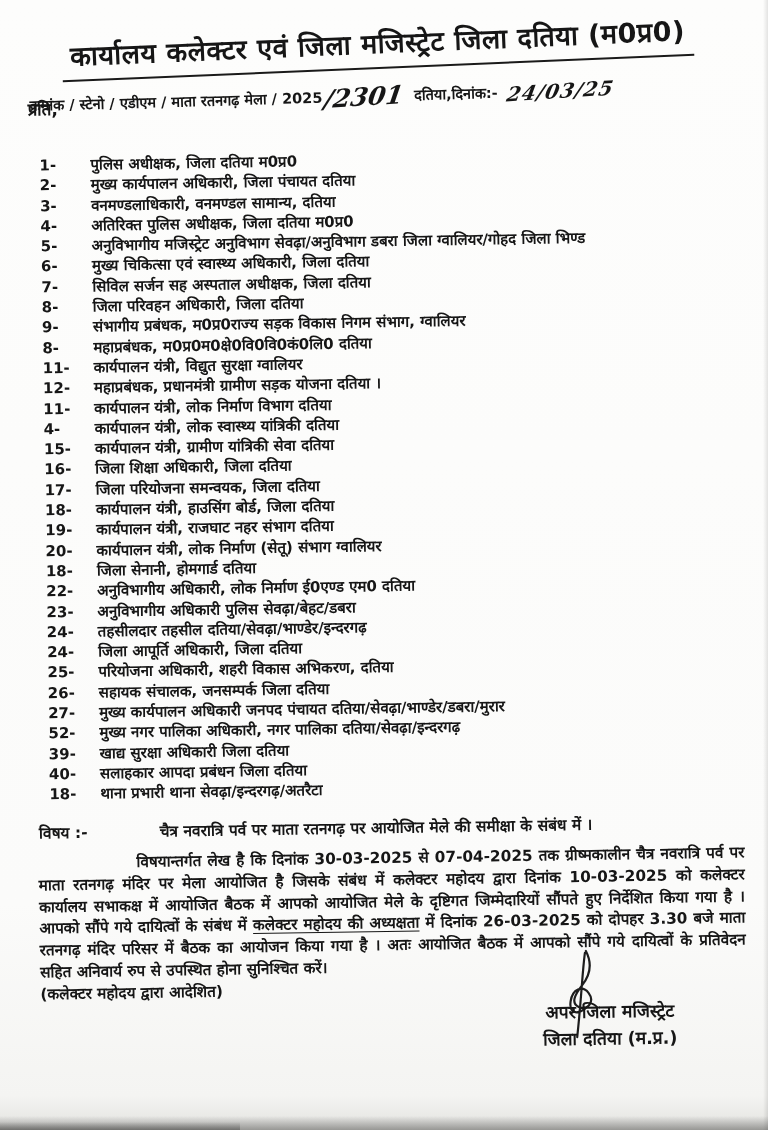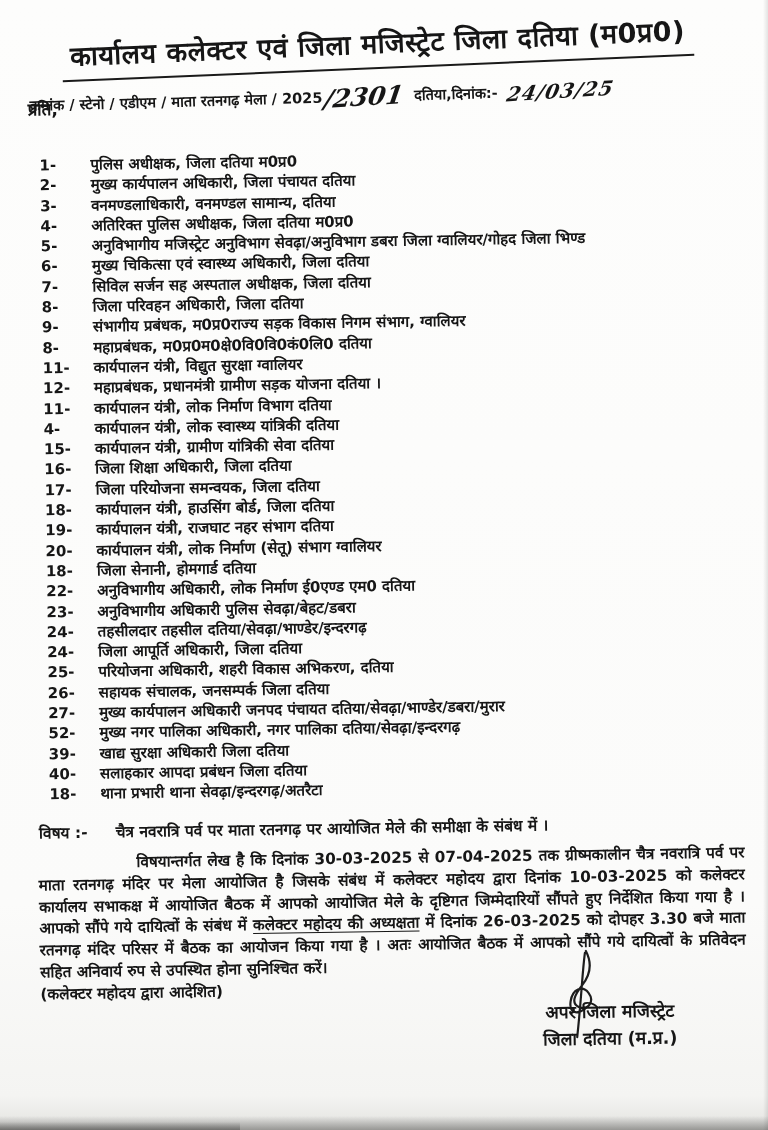--- a/index.html
+++ b/index.html
@@ -111,21 +111,21 @@
   
   .subject {
     position: absolute;
     top: 816px;
     left: 33px;
     width: 710px;
     font-size: 15.5px;
     font-weight: bold;
     white-space: nowrap;
   }
-  .subject .subject-label { margin-right: 28px; }
+  .subject .subject-label { margin-right: 72px; }
   
   .letter-body {
     position: absolute;
     top: 848px;
     left: 32px;
     width: 706px;
     font-size: 15.3px;
     font-weight: bold;
     line-height: 21.8px;
     text-align: justify;

